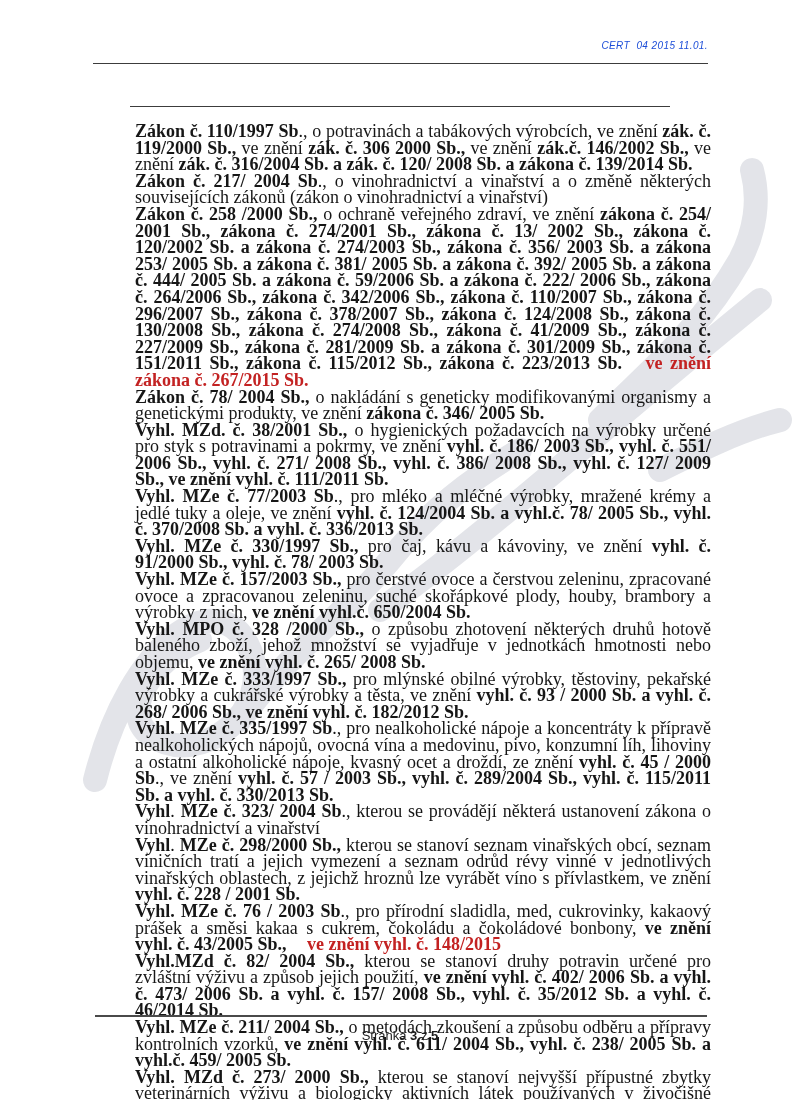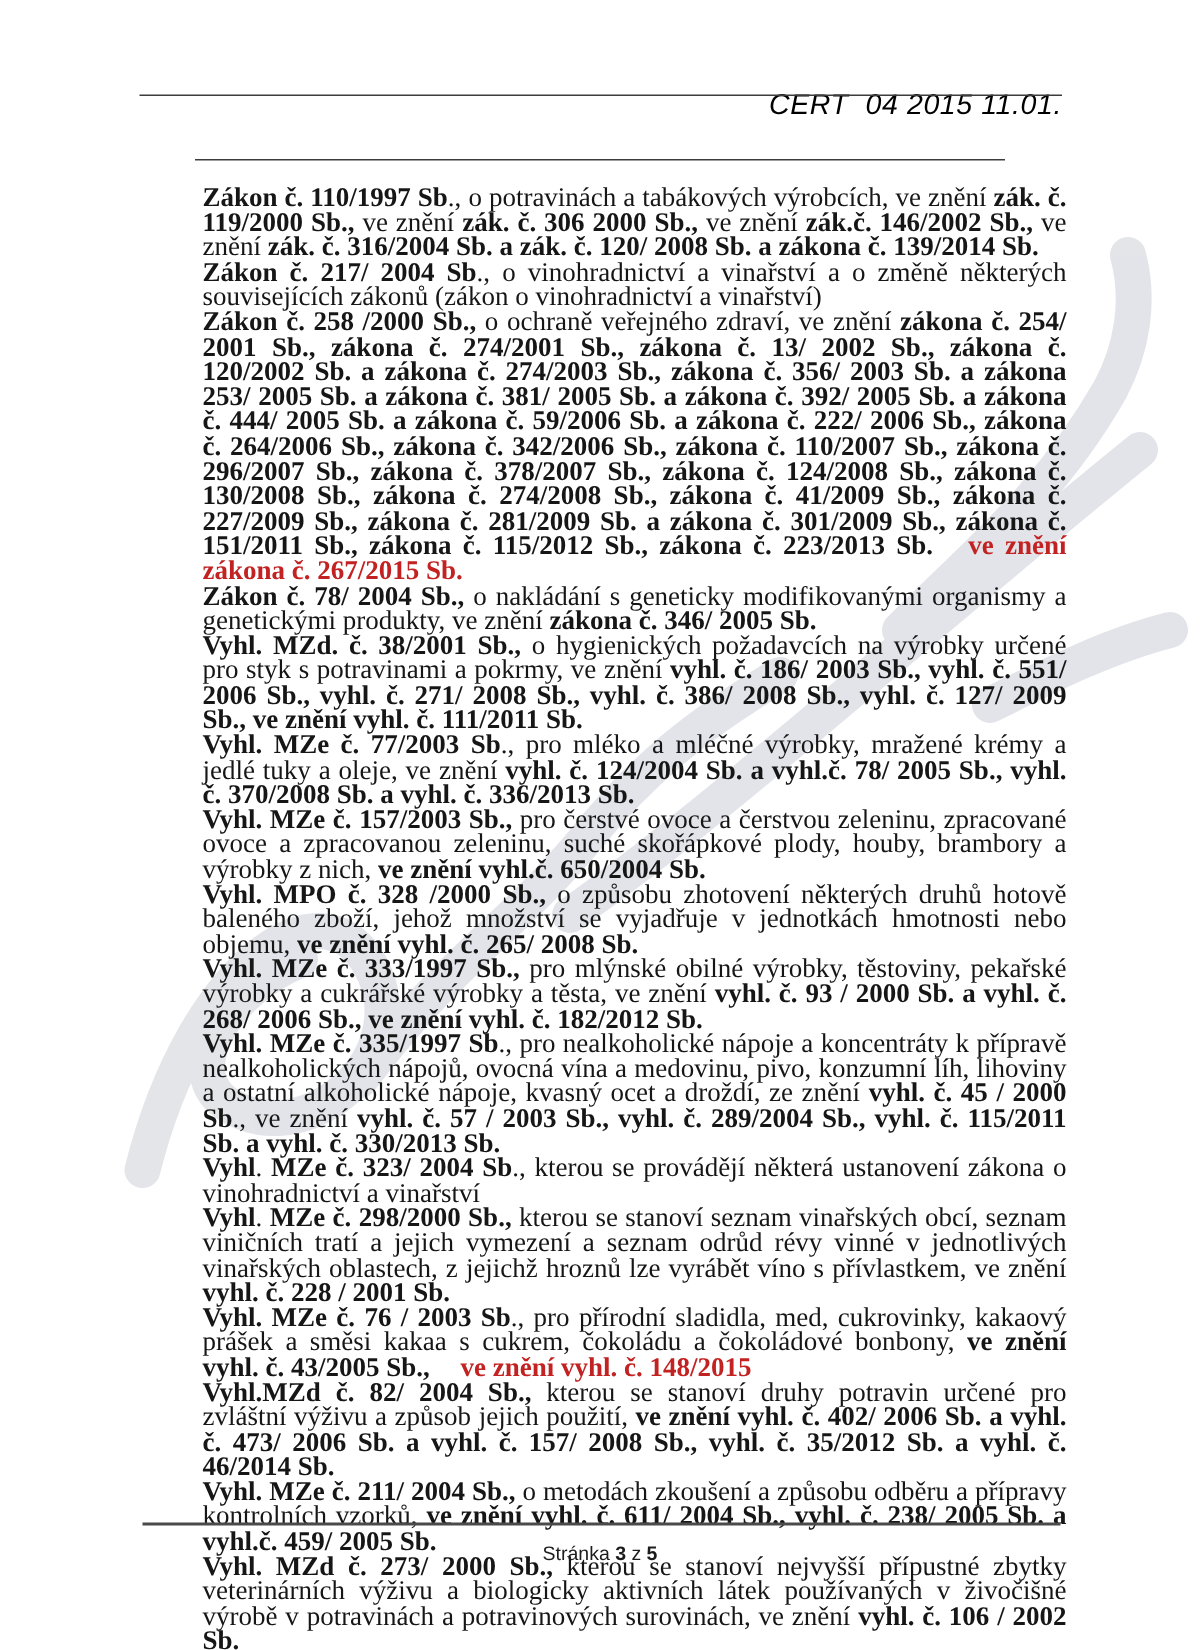--- a/index.html
+++ b/index.html
@@ -12,27 +12,27 @@
     font-family: "Liberation Serif", serif;
     color: var(--ink, #161616);
   }
   .watermark {
     position: absolute;
     left: 0; top: 0;
     pointer-events: none;
   }
   .header-title {
     position: absolute;
-    top: 60px;
+    top: 40px;
     right: 92px;
     font-family: "Liberation Sans", sans-serif;
     font-style: italic;
-    font-size: 19px;
+    font-size: 10px;
     letter-spacing: 0.4px;
-    color: #000000;
+    color: #1d4ed8;
     white-space: pre;
   }
   .rule { position: absolute; border-top: 1.6px solid #3c3c3c; height: 0; }
   .rule-header { top: 63px; left: 93px; width: 615px; }
   .rule-sub    { top: 106px; left: 130px; width: 540px; }
   .rule-footer { top: 1015px; left: 95px; width: 612px; border-top-width: 2px; border-top-color: #4a4a4a; }
   .content {
     position: absolute;
     left: 135px;
     top: 123px;
@@ -76,20 +76,21 @@
   <div class="rule rule-header"></div>
   <div class="rule rule-sub"></div>
 
   <div class="content">
       <p class="para"><span class="bold">Zákon č. 110/1997 Sb</span><span>., o potravinách a tabákových výrobcích, ve znění </span><span class="bold">zák. č. 119/2000 Sb.,</span><span> ve znění </span><span class="bold">zák. č. 306 2000 Sb.,</span><span> ve znění </span><span class="bold">zák.č. 146/2002 Sb.,</span><span> ve znění </span><span class="bold">zák. č. 316/2004 Sb. a zák. č. 120/ 2008 Sb. a zákona č. 139/2014 Sb.</span></p>
       <p class="para"><span class="bold">Zákon č. 217/ 2004 Sb</span><span>., o vinohradnictví a vinařství a o změně některých souvisejících zákonů (zákon o vinohradnictví a vinařství)</span></p>
       <p class="para"><span class="bold">Zákon č. 258 /2000 Sb.,</span><span> o ochraně veřejného zdraví, ve znění </span><span class="bold">zákona č. 254/ 2001 Sb., zákona č. 274/2001 Sb., zákona č. 13/ 2002 Sb., zákona č. 120/2002 Sb. a zákona č. 274/2003 Sb., zákona č. 356/ 2003 Sb. a zákona 253/ 2005 Sb. a zákona č. 381/ 2005 Sb. a zákona č. 392/ 2005 Sb. a zákona č. 444/ 2005 Sb. a zákona č. 59/2006 Sb. a zákona č. 222/ 2006 Sb., zákona č. 264/2006 Sb., zákona č. 342/2006 Sb., zákona č. 110/2007 Sb., zákona č. 296/2007 Sb., zákona č. 378/2007 Sb., zákona č. 124/2008 Sb., zákona č. 130/2008 Sb., zákona č. 274/2008 Sb., zákona č. 41/2009 Sb., zákona č. 227/2009 Sb., zákona č. 281/2009 Sb. a zákona č. 301/2009 Sb., zákona č. 151/2011 Sb., zákona č. 115/2012 Sb., zákona č. 223/2013 Sb. </span><span class="bold red">ve znění zákona č. 267/2015 Sb.</span></p>
       <p class="para"><span class="bold">Zákon č. 78/ 2004 Sb.,</span><span> o nakládání s geneticky modifikovanými organismy a genetickými produkty, ve znění </span><span class="bold">zákona č. 346/ 2005 Sb.</span></p>
       <p class="para"><span class="bold">Vyhl. MZd. č. 38/2001 Sb.,</span><span> o hygienických požadavcích na výrobky určené pro styk s potravinami a pokrmy, ve znění </span><span class="bold">vyhl. č. 186/ 2003 Sb., vyhl. č. 551/ 2006 Sb., vyhl. č. 271/ 2008 Sb., vyhl. č. 386/ 2008 Sb., vyhl. č. 127/ 2009 Sb., ve znění vyhl. č. 111/2011 Sb.</span></p>
       <p class="para"><span class="bold">Vyhl. MZe č. 77/2003 Sb</span><span>., pro mléko a mléčné výrobky, mražené krémy a jedlé tuky a oleje, ve znění </span><span class="bold">vyhl. č. 124/2004 Sb. a vyhl.č. 78/ 2005 Sb., vyhl. č. 370/2008 Sb. a vyhl. č. 336/2013 Sb.</span></p>
+      <p class="para"><span class="bold">Vyhl. MZe č. 330/1997 Sb.,</span><span> pro čaj, kávu a kávoviny, ve znění </span><span class="bold">vyhl. č. 91/2000 Sb., vyhl. č. 78/ 2003 Sb.</span></p>
       <p class="para"><span class="bold">Vyhl. MZe č. 157/2003 Sb.,</span><span> pro čerstvé ovoce a čerstvou zeleninu, zpracované ovoce a zpracovanou zeleninu, suché skořápkové plody, houby, brambory a výrobky z nich, </span><span class="bold">ve znění vyhl.č. 650/2004 Sb.</span></p>
       <p class="para"><span class="bold">Vyhl. MPO č. 328 /2000 Sb.,</span><span> o způsobu zhotovení některých druhů hotově baleného zboží, jehož množství se vyjadřuje v jednotkách hmotnosti nebo objemu, </span><span class="bold">ve znění vyhl. č. 265/ 2008 Sb.</span></p>
       <p class="para"><span class="bold">Vyhl. MZe č. 333/1997 Sb.,</span><span> pro mlýnské obilné výrobky, těstoviny, pekařské výrobky a cukrářské výrobky a těsta, ve znění </span><span class="bold">vyhl. č. 93 / 2000 Sb. a vyhl. č. 268/ 2006 Sb., ve znění vyhl. č. 182/2012 Sb.</span></p>
       <p class="para"><span class="bold">Vyhl. MZe č. 335/1997 Sb</span><span>., pro nealkoholické nápoje a koncentráty k přípravě nealkoholických nápojů, ovocná vína a medovinu, pivo, konzumní líh, lihoviny a ostatní alkoholické nápoje, kvasný ocet a droždí, ze znění </span><span class="bold">vyhl. č. 45 / 2000 Sb</span><span>., ve znění </span><span class="bold">vyhl. č. 57 / 2003 Sb., vyhl. č. 289/2004 Sb., vyhl. č. 115/2011 Sb. a vyhl. č. 330/2013 Sb.</span></p>
       <p class="para"><span class="bold">Vyhl</span><span>. </span><span class="bold">MZe č. 323/ 2004 Sb</span><span>., kterou se provádějí některá ustanovení zákona o vinohradnictví a vinařství</span></p>
       <p class="para"><span class="bold">Vyhl</span><span>. </span><span class="bold">MZe č. 298/2000 Sb.,</span><span> kterou se stanoví seznam vinařských obcí, seznam viničních tratí a jejich vymezení a seznam odrůd révy vinné v jednotlivých vinařských oblastech, z jejichž hroznů lze vyrábět víno s přívlastkem, ve znění </span><span class="bold">vyhl. č. 228 / 2001 Sb.</span></p>
       <p class="para"><span class="bold">Vyhl. MZe č. 76 / 2003 Sb</span><span>., pro přírodní sladidla, med, cukrovinky, kakaový prášek a směsi kakaa s cukrem, čokoládu a čokoládové bonbony, </span><span class="bold">ve znění vyhl. č. 43/2005 Sb., </span><span class="bold red">ve znění vyhl. č. 148/2015</span></p>
       <p class="para"><span class="bold">Vyhl.MZd č. 82/ 2004 Sb.,</span><span> kterou se stanoví druhy potravin určené pro zvláštní výživu a způsob jejich použití, </span><span class="bold">ve znění vyhl. č. 402/ 2006 Sb. a vyhl. č. 473/ 2006 Sb. a vyhl. č. 157/ 2008 Sb., vyhl. č. 35/2012 Sb. a vyhl. č. 46/2014 Sb.</span></p>
       <p class="para"><span class="bold">Vyhl. MZe č. 211/ 2004 Sb.,</span><span> o metodách zkoušení a způsobu odběru a přípravy kontrolních vzorků, </span><span class="bold">ve znění vyhl. č. 611/ 2004 Sb., vyhl. č. 238/ 2005 Sb. a vyhl.č. 459/ 2005 Sb.</span></p>
       <p class="para"><span class="bold">Vyhl. MZd č. 273/ 2000 Sb.,</span><span> kterou se stanoví nejvyšší přípustné zbytky veterinárních výživu a biologicky aktivních látek používaných v živočišné výrobě v potravinách a potravinových surovinách, ve znění </span><span class="bold">vyhl. č. 106 / 2002 Sb.</span></p>

